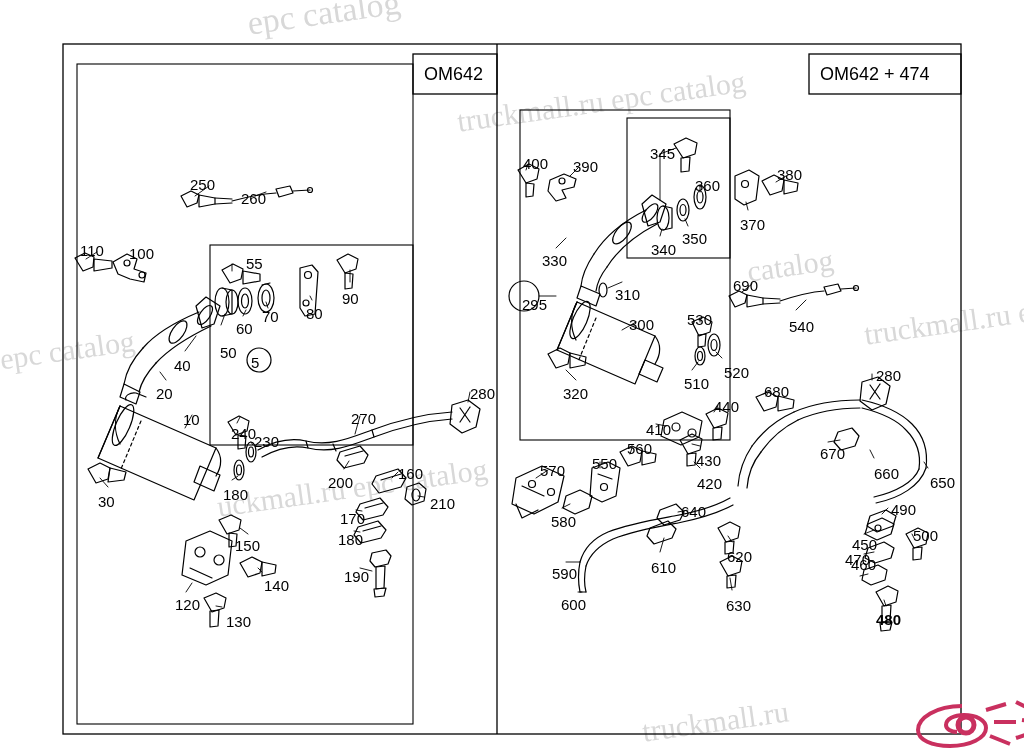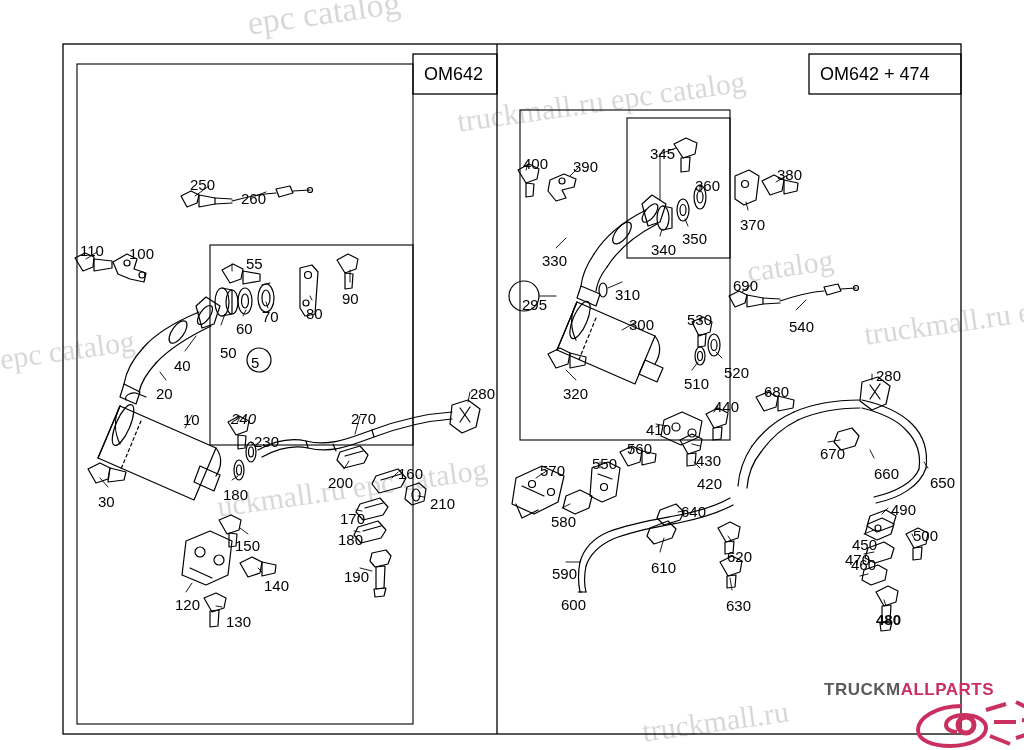--- a/index.html
+++ b/index.html
@@ -566,21 +566,21 @@
       <div class="num" style="left: 306px; top: 305px;">80</div>
       <div class="num" style="left: 262px; top: 308px;">70</div>
       <div class="num" style="left: 236px; top: 320px;">60</div>
       <div class="num" style="left: 220px; top: 330px; margin-top: 14px;">50</div>
       <div class="num" style="left: 174px; top: 357px;">40</div>
       <div class="num" style="left: 251px; top: 354px;">5</div>
       <div class="num" style="left: 156px; top: 385px;">20</div>
       <div class="num" style="left: 183px; top: 411px;">10</div>
       <div class="num" style="left: 470px; top: 385px;">280</div>
       <div class="num" style="left: 351px; top: 410px;">270</div>
-      <div class="num" style="left: 231px; top: 410px; font-style: italic;">240</div>
+      <div class="num" style="left: 231px; top: 425px;">240</div>
       <div class="num" style="left: 254px; top: 433px;">230</div>
       <div class="num" style="left: 223px; top: 486px;">180</div>
       <div class="num" style="left: 328px; top: 474px;">200</div>
       <div class="num" style="left: 398px; top: 465px;">160</div>
       <div class="num" style="left: 430px; top: 495px;">210</div>
       <div class="num" style="left: 340px; top: 510px;">170</div>
       <div class="num" style="left: 338px; top: 531px;">180</div>
       <div class="num" style="left: 344px; top: 568px; text-align: center;">190</div>
       <div class="num" style="left: 98px; top: 493px;">30</div>
       <div class="num" style="left: 235px; top: 537px;">150</div>
@@ -626,23 +626,20 @@
       <div class="num" style="left: 845px; top: 551px;">470</div>
       <div class="num" style="left: 727px; top: 548px;">620</div>
       <div class="num" style="left: 651px; top: 559px;">610</div>
       <div class="num" style="left: 552px; top: 565px;">590</div>
       <div class="num" style="left: 561px; top: 596px;">600</div>
       <div class="num" style="left: 726px; top: 597px;">630</div>
       <div class="num" style="left: 876px; top: 611px; font-weight: bold;">480</div>
     </div>
 
   <div class="brandbox">
-    <div class="brandtxt">
-      <span class="a">TRUCKM</span><span class="b">ALLPARTS</span>
-    </div>
     <svg width="190" height="60" viewBox="0 0 190 60" style="position:absolute;left:42px;top:18px;">
       <g fill="none" stroke="#c9305f" stroke-width="4">
         <path d="M96 14 C 70 14 52 26 52 38 C 52 48 66 54 84 54 C 104 54 120 46 120 36 C 120 28 110 23 98 23 C 88 23 80 27 80 33 C 80 37 85 40 91 40"></path>
         <circle cx="100" cy="33" r="8" stroke-width="5"></circle>
         <path d="M120 18 l20 -6 M128 30 l22 0 M124 44 l20 8"></path>
         <path d="M150 10 l12 6 M156 28 l14 2 M150 46 l12 -4"></path>
       </g>
     </svg>
   </div>
 

